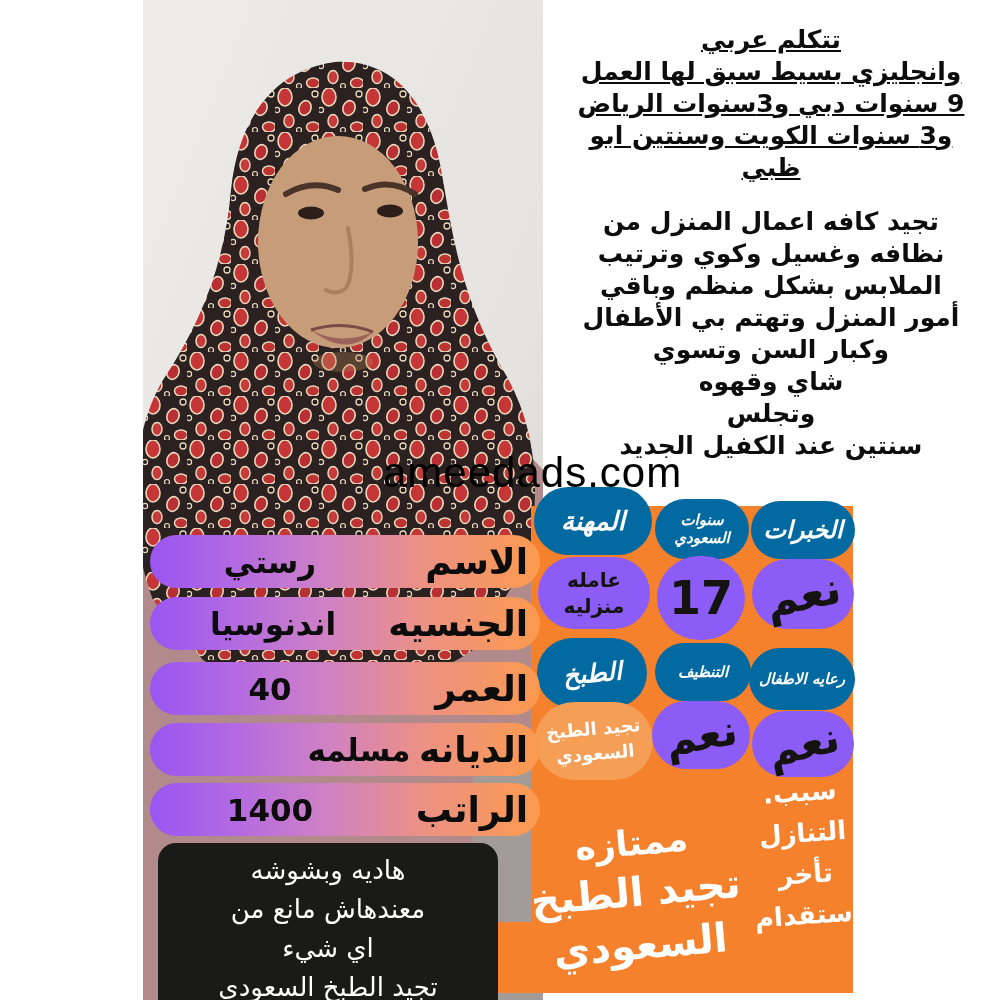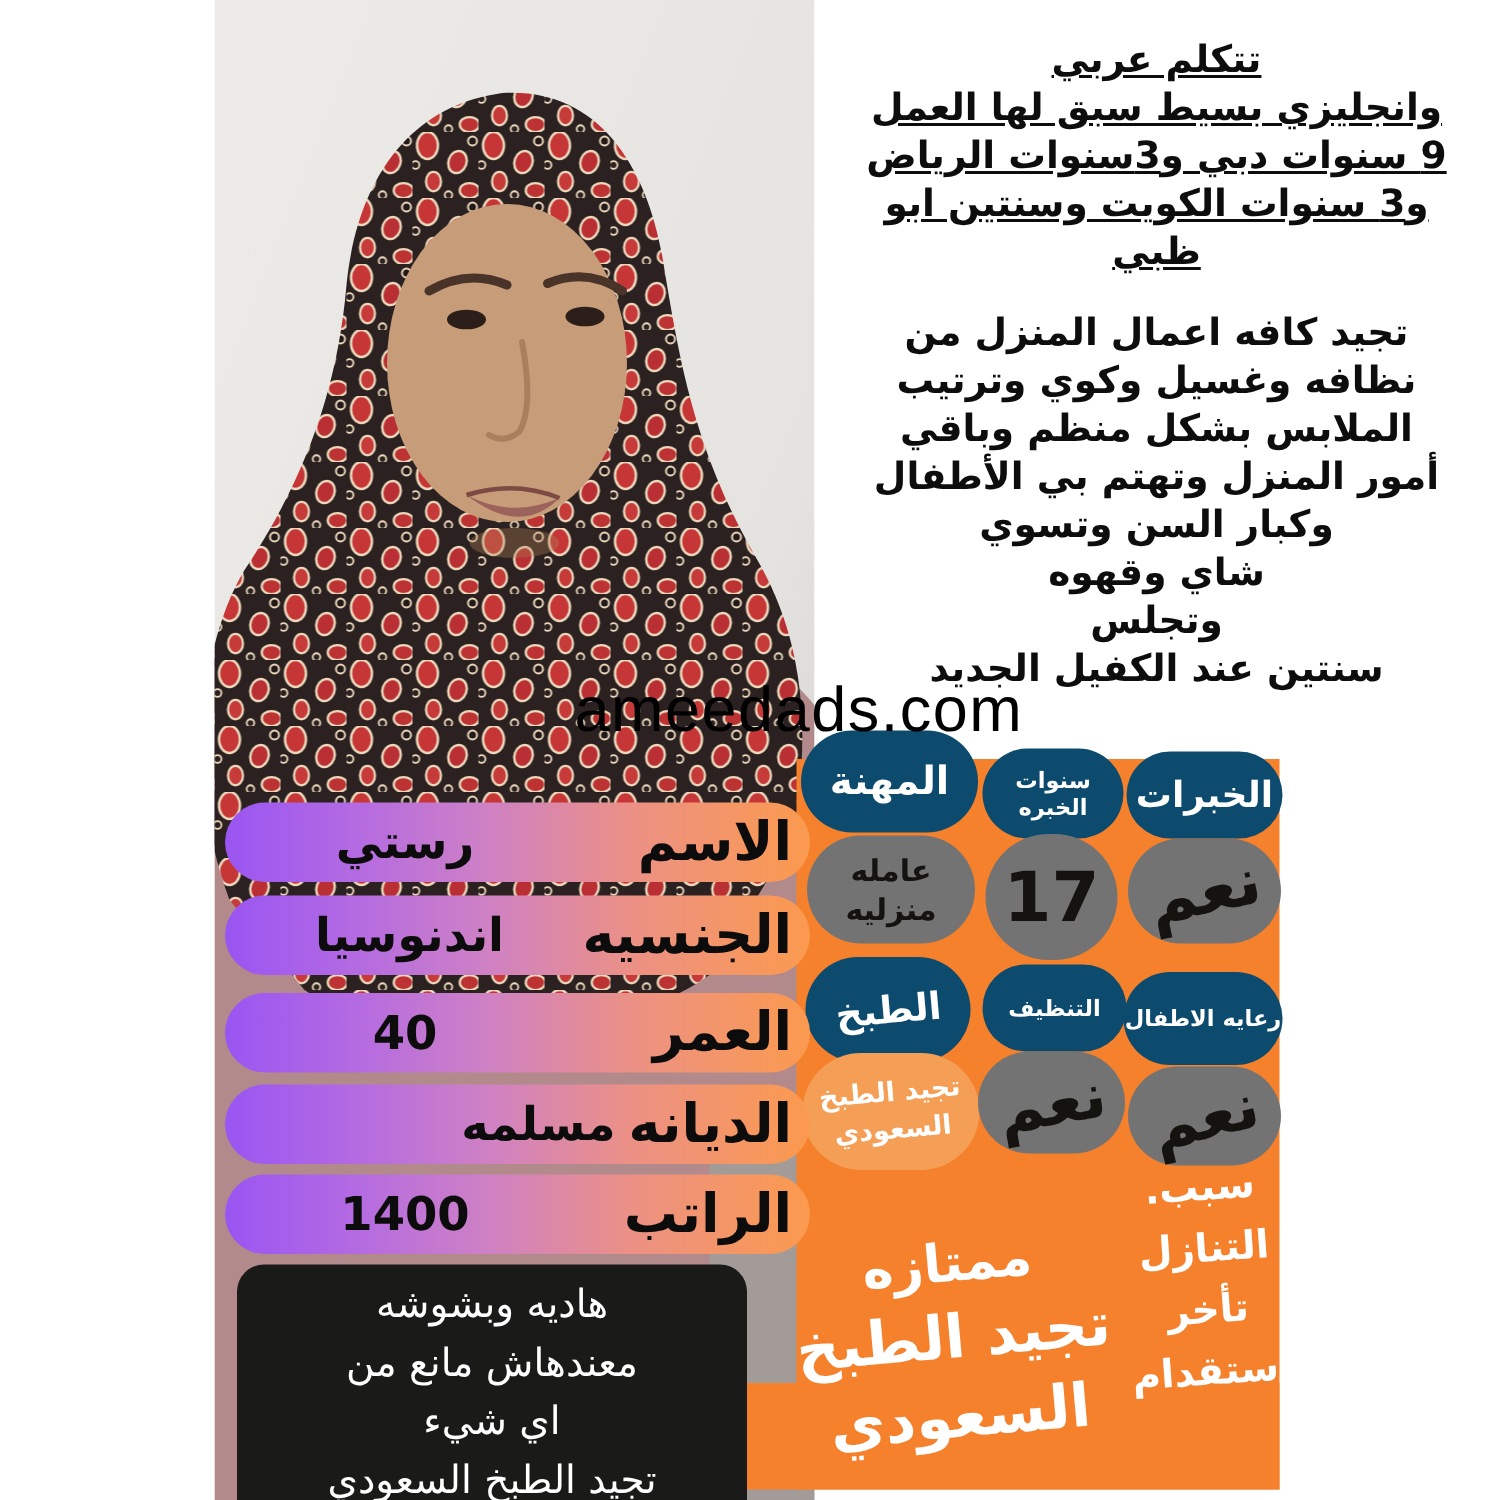--- a/index.html
+++ b/index.html
@@ -12,22 +12,22 @@
   .para{position:absolute;left:545px;width:452px;text-align:center;direction:rtl;
         font-weight:bold;color:#0d0d0d;font-size:25px;line-height:32px;white-space:pre-line;z-index:4;}
   #para1{top:24px;text-decoration:underline;}
   #para2{top:206px;}
   
   .orangeA{position:absolute;left:531px;top:506px;width:322px;height:487px;background:#F5812C;z-index:2;}
   .orangeB{position:absolute;left:497px;top:922px;width:356px;height:71px;background:#F5812C;z-index:2;}
   
   .bpill,.cpill{position:absolute;display:flex;align-items:center;justify-content:center;
        text-align:center;direction:rtl;font-weight:bold;z-index:5;}
-  .bpill{background:#0c4a6e;color:#ffffff;}
-  .cpill{background:#737373;color:#151310;}
+  .bpill{background:#0369a1;color:#ffffff;font-style:italic;}
+  .cpill{background:#8b5cf6;color:#151310;}
   #p-prof-h {left:534px;top:487px;width:118px;height:68px;border-radius:34px;font-size:26px;}
   #p-prof-v {left:538px;top:557px;width:112px;height:72px;border-radius:36px;font-size:20px;line-height:26px;}
   #p-years-h{left:655px;top:499px;width:94px;height:60px;border-radius:30px;font-size:15px;}
   #p-years-v{left:657px;top:556px;width:88px;height:84px;border-radius:42px;font-size:46px;}
   #p-exp-h  {left:751px;top:501px;width:104px;height:58px;border-radius:29px;font-size:24px;}
   #p-exp-v  {left:752px;top:559px;width:102px;height:70px;border-radius:35px;font-size:44px;}
   #p-cook-h {left:537px;top:638px;width:110px;height:70px;border-radius:35px;font-size:25px;}
   #p-cook-v {left:535px;top:702px;width:118px;height:78px;border-radius:39px;font-size:18px;
              line-height:25px;background:#F59E55;color:#ffffff;}
   #p-clean-h{left:655px;top:643px;width:96px;height:58px;border-radius:29px;font-size:15px;text-align:center;}
@@ -122,21 +122,21 @@
 
   <div class="bpill" id="p-prof-h">
       <span>المهنة</span>
     </div>
   <div class="cpill" id="p-prof-v">
       <span class="pre">عامله
 منزليه</span>
     </div>
 
   <div class="bpill" id="p-years-h">
-      <span>سنوات الخبره</span>
+      <span>سنوات السعودي</span>
     </div>
   <div class="cpill" id="p-years-v">
       <span>17</span>
     </div>
 
   <div class="bpill" id="p-exp-h">
       <span>الخبرات</span>
     </div>
   <div class="cpill" id="p-exp-v">
       <span class="r12">نعم</span>

